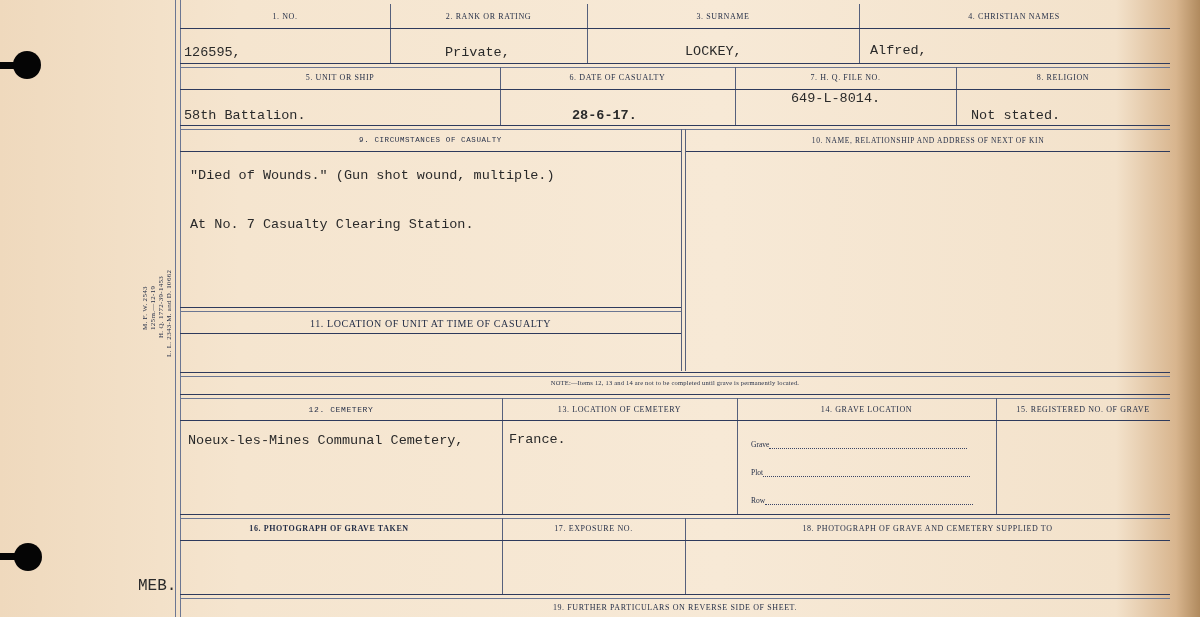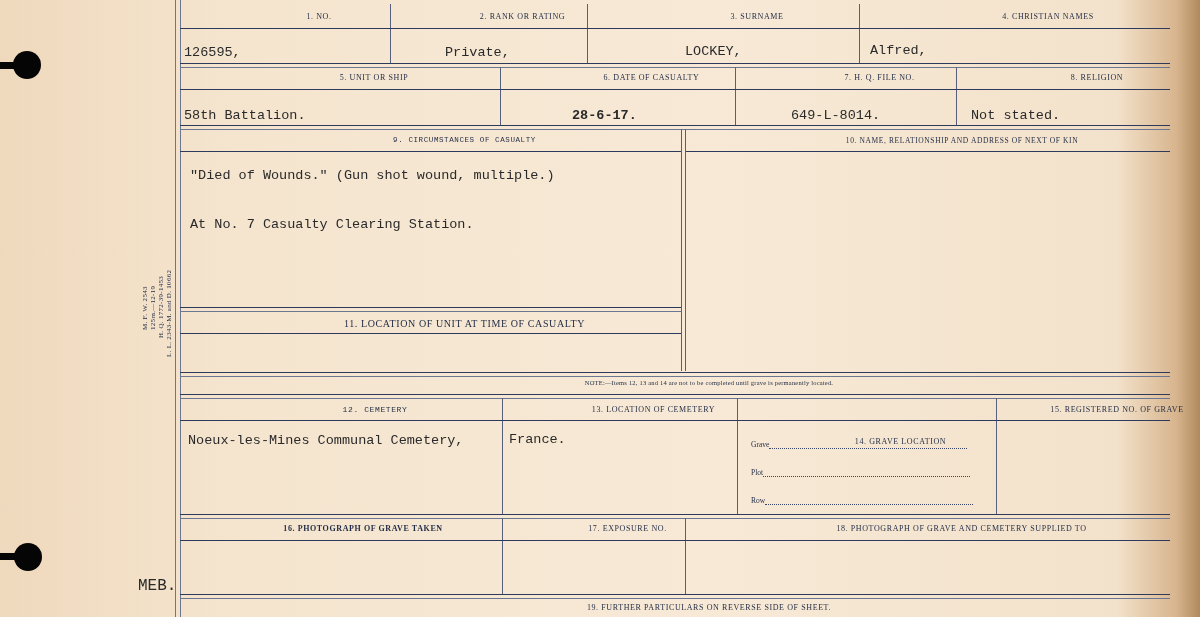--- a/index.html
+++ b/index.html
@@ -7,21 +7,21 @@
     width:1200px; height:617px; overflow:hidden; position:relative;
     background: linear-gradient(90deg, #efd9bd 0%, #f5e5cf 20%, #f7e9d6 60%, #f3e2cb 93%, #d8b58e 98%, #b08a5e 100%);
     font-family: "Liberation Serif", serif;
     color:#1f2a44;
   }
   .hline { position:absolute; height:0; border-top:1.5px solid #2e3a5c; }
   .hdouble { position:absolute; height:3px; border-top:1.5px solid #2e3a5c; border-bottom:1px solid #6b7692; }
   .vline { position:absolute; width:0; border-left:1px solid #56607c; }
   .label {
     position:absolute; font-family:"Liberation Serif", serif; font-size:8px;
-    letter-spacing:0.6px; text-transform:uppercase; color:#1f2a44; text-align:center; white-space:nowrap;padding-left:34px;
+    letter-spacing:0.6px; text-transform:uppercase; color:#1f2a44; text-align:center; white-space:nowrap;
   }
   .typed {
     position:absolute; font-family:"Liberation Mono", monospace; font-size:13.5px; color:#2a2a2a; white-space:nowrap;
   }
   .hole { position:absolute; width:28px; height:28px; border-radius:50%; background:#050505; }
   .hole-bar { position:absolute; height:7px; background:#050505; }
   .margin-left { position:absolute; left:175px; top:0; width:4px; height:617px; border-left:1px solid #6b7692; border-right:1px solid #6b7692; }
   .rot {
     position:absolute; transform:rotate(-90deg); transform-origin:left top;
     font-family:"Liberation Serif", serif; font-size:7px; color:#1f2a44; white-space:nowrap; letter-spacing:0.3px;
@@ -63,21 +63,21 @@
 <div class="vline" style="left:500px;top:67px;height:58px;"></div>
 <div class="vline" style="left:735px;top:67px;height:58px;"></div>
 <div class="vline" style="left:956px;top:67px;height:58px;"></div>
 <div class="label" style="left:180px;width:320px;top:73px;">5. UNIT OR SHIP</div>
 <div class="label" style="left:500px;width:235px;top:73px;">6. DATE OF CASUALTY</div>
 <div class="label" style="left:735px;width:221px;top:73px;">7. H. Q. FILE NO.</div>
 <div class="label" style="left:956px;width:214px;top:73px;">8. RELIGION</div>
 <div class="hline" style="left:180px;top:89px;width:990px;"></div>
 <div class="typed" style="left:184px;top:108px;">58th Battalion.</div>
 <div class="typed" style="left:572px;top:108px;font-weight:bold;">28-6-17.</div>
-<div class="typed" style="left:791px;top:108px;font-family:Liberation Mono, monospace;">649-L-8014.</div>
+<div class="typed" style="left:791px;top:91px;font-family:Liberation Mono, monospace;">649-L-8014.</div>
 <div class="typed" style="left:971px;top:108px;">Not stated.</div>
 <div class="hdouble" style="left:180px;top:125px;width:990px;"></div>
 
 <div class="vline" style="left:681px;top:129px;height:242px;"></div>
 <div class="vline" style="left:685px;top:129px;height:242px;"></div>
 <div class="label" style="left:180px;width:501px;top:136px;font-size:7.5px;font-family:Liberation Mono, monospace;">9. CIRCUMSTANCES OF CASUALTY</div>
 <div class="hline" style="left:180px;top:151px;width:501px;"></div>
 <div class="typed" style="left:190px;top:168px;">"Died of Wounds."  (Gun shot wound, multiple.)</div>
 <div class="typed" style="left:190px;top:202px;margin-top:15px;">At No. 7 Casualty Clearing Station.</div>
 <div class="label" style="left:686px;width:484px;top:136px;font-size:7.5px;">10. NAME, RELATIONSHIP AND ADDRESS OF NEXT OF KIN</div>
@@ -87,21 +87,21 @@
 <div class="hline" style="left:180px;top:333px;width:501px;"></div>
 <div class="hdouble" style="left:180px;top:372px;width:990px;"></div>
 <div class="label" style="left:180px;width:990px;top:379px;font-size:6.5px;text-transform:none;letter-spacing:0.2px;">NOTE:—Items 12, 13 and 14 are not to be completed until grave is permanently located.</div>
 <div class="hdouble" style="left:180px;top:394px;width:990px;"></div>
 
 <div class="vline" style="left:502px;top:398px;height:116px;"></div>
 <div class="vline" style="left:737px;top:398px;height:116px;"></div>
 <div class="vline" style="left:996px;top:398px;height:116px;"></div>
 <div class="label" style="left:180px;width:322px;top:405px;font-family:Liberation Mono, monospace;">12. CEMETERY</div>
 <div class="label" style="left:502px;width:235px;top:405px;">13. LOCATION OF CEMETERY</div>
-<div class="label" style="left:737px;width:259px;top:405px;margin-top:32px;">14. GRAVE LOCATION</div>
+<div class="label" style="left:737px;width:259px;top:405px;">14. GRAVE LOCATION</div>
 <div class="label" style="left:996px;width:174px;top:405px;">15. REGISTERED NO. OF GRAVE</div>
 <div class="hline" style="left:180px;top:420px;width:990px;"></div>
 <div class="typed" style="left:188px;top:433px;">Noeux-les-Mines Communal Cemetery,</div>
 <div class="typed" style="left:509px;top:432px;">France.</div>
 <div class="dotline" style="left:751px;top:440px;"><span>Grave</span><span class="dots" style="width:198px;"></span></div>
 <div class="dotline" style="left:751px;top:468px;"><span>Plot</span><span class="dots" style="width:207px;"></span></div>
 <div class="dotline" style="left:751px;top:496px;"><span>Row</span><span class="dots" style="width:208px;"></span></div>
 <div class="hdouble" style="left:180px;top:514px;width:990px;"></div>
 
 <div class="vline" style="left:502px;top:518px;height:76px;"></div>

